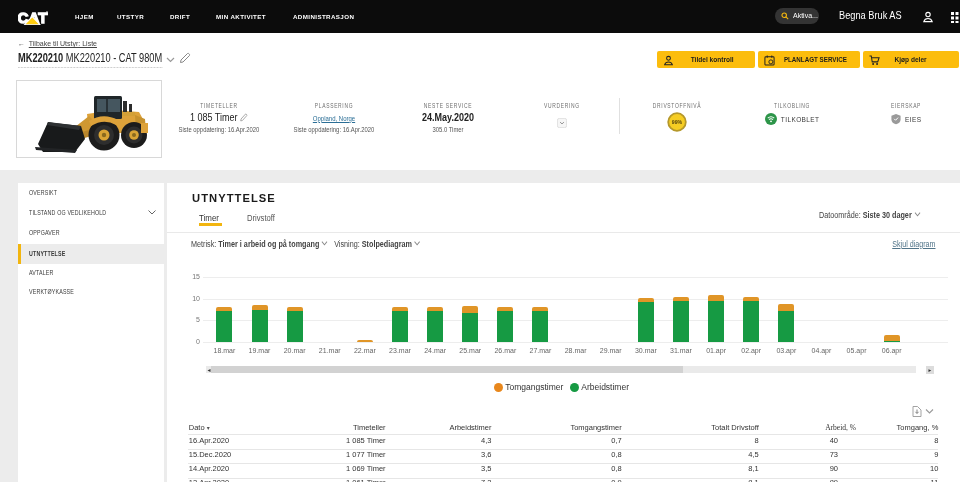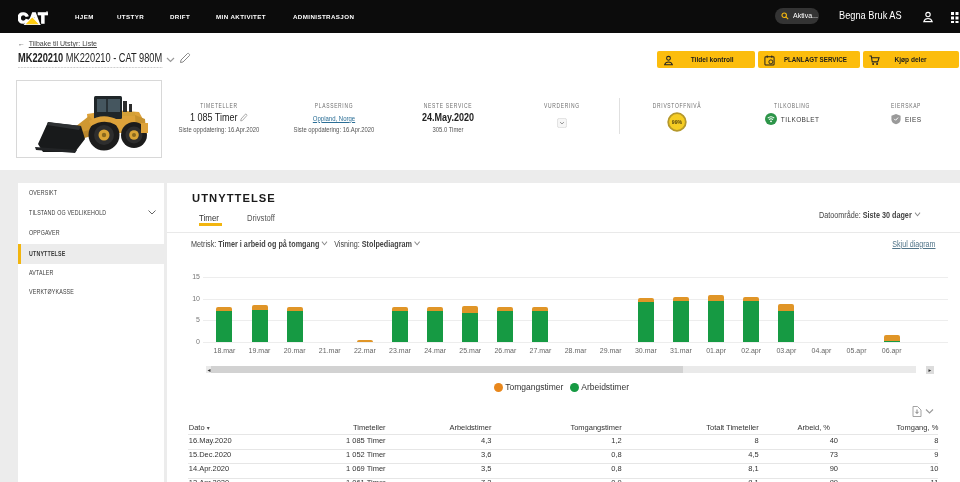--- a/index.html
+++ b/index.html
@@ -312,34 +312,34 @@
     <path d="M1 1.5 H5.5 L9 5 V11.5 H1 Z" fill="none" stroke="#999" stroke-width="0.9"></path>
     <path d="M5 4.5 V8.2 M3.4 6.8 L5 8.5 L6.6 6.8" fill="none" stroke="#777" stroke-width="0.9"></path>
     <path d="M14 4.5 L17.5 8 L21 4.5" fill="none" stroke="#999" stroke-width="1.1"></path>
   </svg>
 
 <div id="tablewrap">
     <div class="th" style="left:188.75px">Dato <span style="color:#555;font-size:6px">▾</span></div>
     <div class="th td" style="right:574.4px;width:100px;left:auto;">Timeteller</div>
     <div class="th td" style="right:468.5px;width:100px;left:auto;">Arbeidstimer</div>
     <div class="th td" style="right:338.29999999999995px;width:100px;left:auto;">Tomgangstimer</div>
-    <div class="th td" style="right:201.25px;width:100px;left:auto;">Totalt Timeteller</div>
-    <div class="th td" style="right:130px;width:100px;left:auto;">Arbeid, %</div>
+    <div class="th td" style="right:201.25px;width:100px;left:auto;">Totalt Drivstoff</div>
+    <div class="th td" style="right:104px;width:100px;left:auto;font-family:Liberation Serif, serif;">Arbeid, %</div>
     <div class="th td" style="right:21.700000000000045px;width:100px;left:auto;">Tomgang, %</div>
     <div class="rowline" style="top:434px"></div>
-    <div class="td" style="left:188.75px;top:436.3px;text-align:left">16.May.2020</div>
+    <div class="td" style="left:188.75px;top:436.3px;text-align:left">16.Apr.2020</div>
     <div class="td" style="right:574.4px;top:436.3px;width:100px">1 085 Timer</div>
     <div class="td" style="right:468.5px;top:436.3px;width:100px">4,3</div>
-    <div class="td" style="right:338.29999999999995px;top:436.3px;width:100px">1,2</div>
+    <div class="td" style="right:338.29999999999995px;top:436.3px;width:100px">0,7</div>
     <div class="td" style="right:201.25px;top:436.3px;width:100px">8</div>
     <div class="td" style="right:122px;top:436.3px;width:100px">40</div>
     <div class="td" style="right:21.700000000000045px;top:436.3px;width:100px">8</div>
     <div class="rowline" style="top:448.8px"></div>
     <div class="td" style="left:188.75px;top:450.3px;text-align:left">15.Dec.2020</div>
-    <div class="td" style="right:574.4px;top:450.3px;width:100px">1 052 Timer</div>
+    <div class="td" style="right:574.4px;top:450.3px;width:100px">1 077 Timer</div>
     <div class="td" style="right:468.5px;top:450.3px;width:100px">3,6</div>
     <div class="td" style="right:338.29999999999995px;top:450.3px;width:100px">0,8</div>
     <div class="td" style="right:201.25px;top:450.3px;width:100px">4,5</div>
     <div class="td" style="right:122px;top:450.3px;width:100px">73</div>
     <div class="td" style="right:21.700000000000045px;top:450.3px;width:100px">9</div>
     <div class="rowline" style="top:463.3px"></div>
     <div class="td" style="left:188.75px;top:464.3px;text-align:left">14.Apr.2020</div>
     <div class="td" style="right:574.4px;top:464.3px;width:100px">1 069 Timer</div>
     <div class="td" style="right:468.5px;top:464.3px;width:100px">3,5</div>
     <div class="td" style="right:338.29999999999995px;top:464.3px;width:100px">0,8</div>

